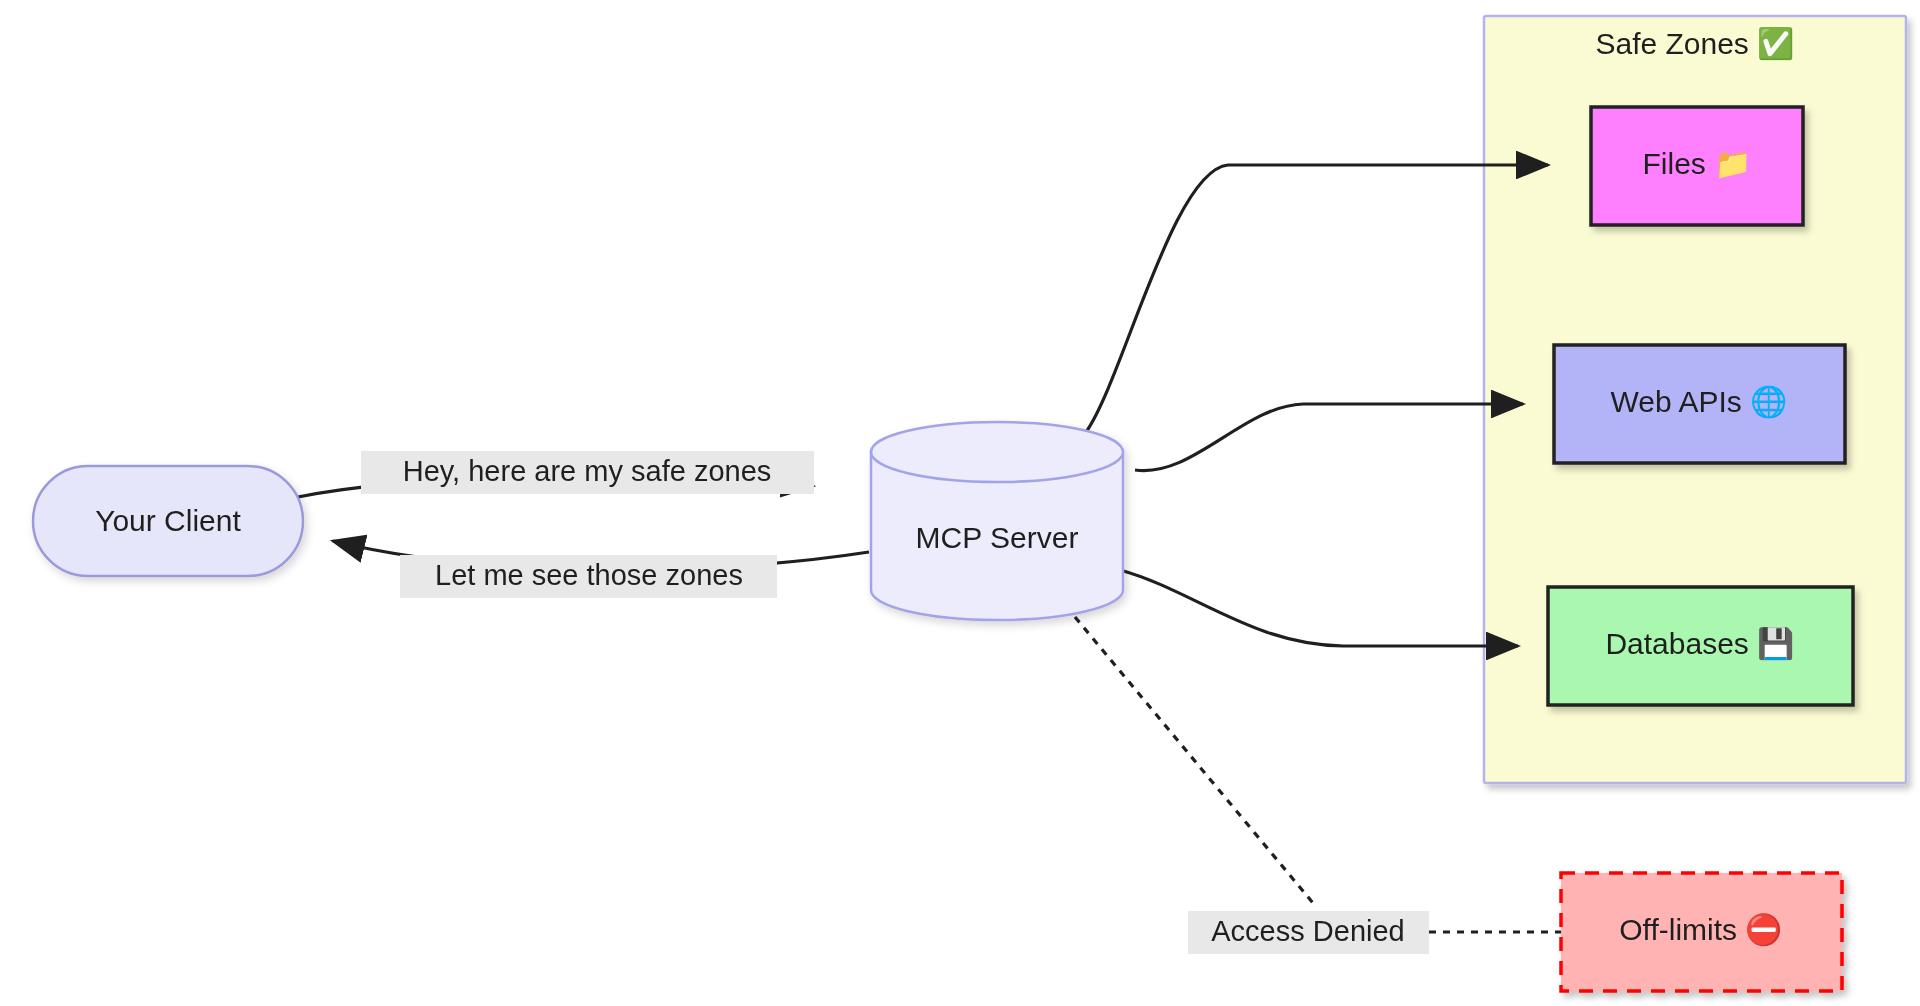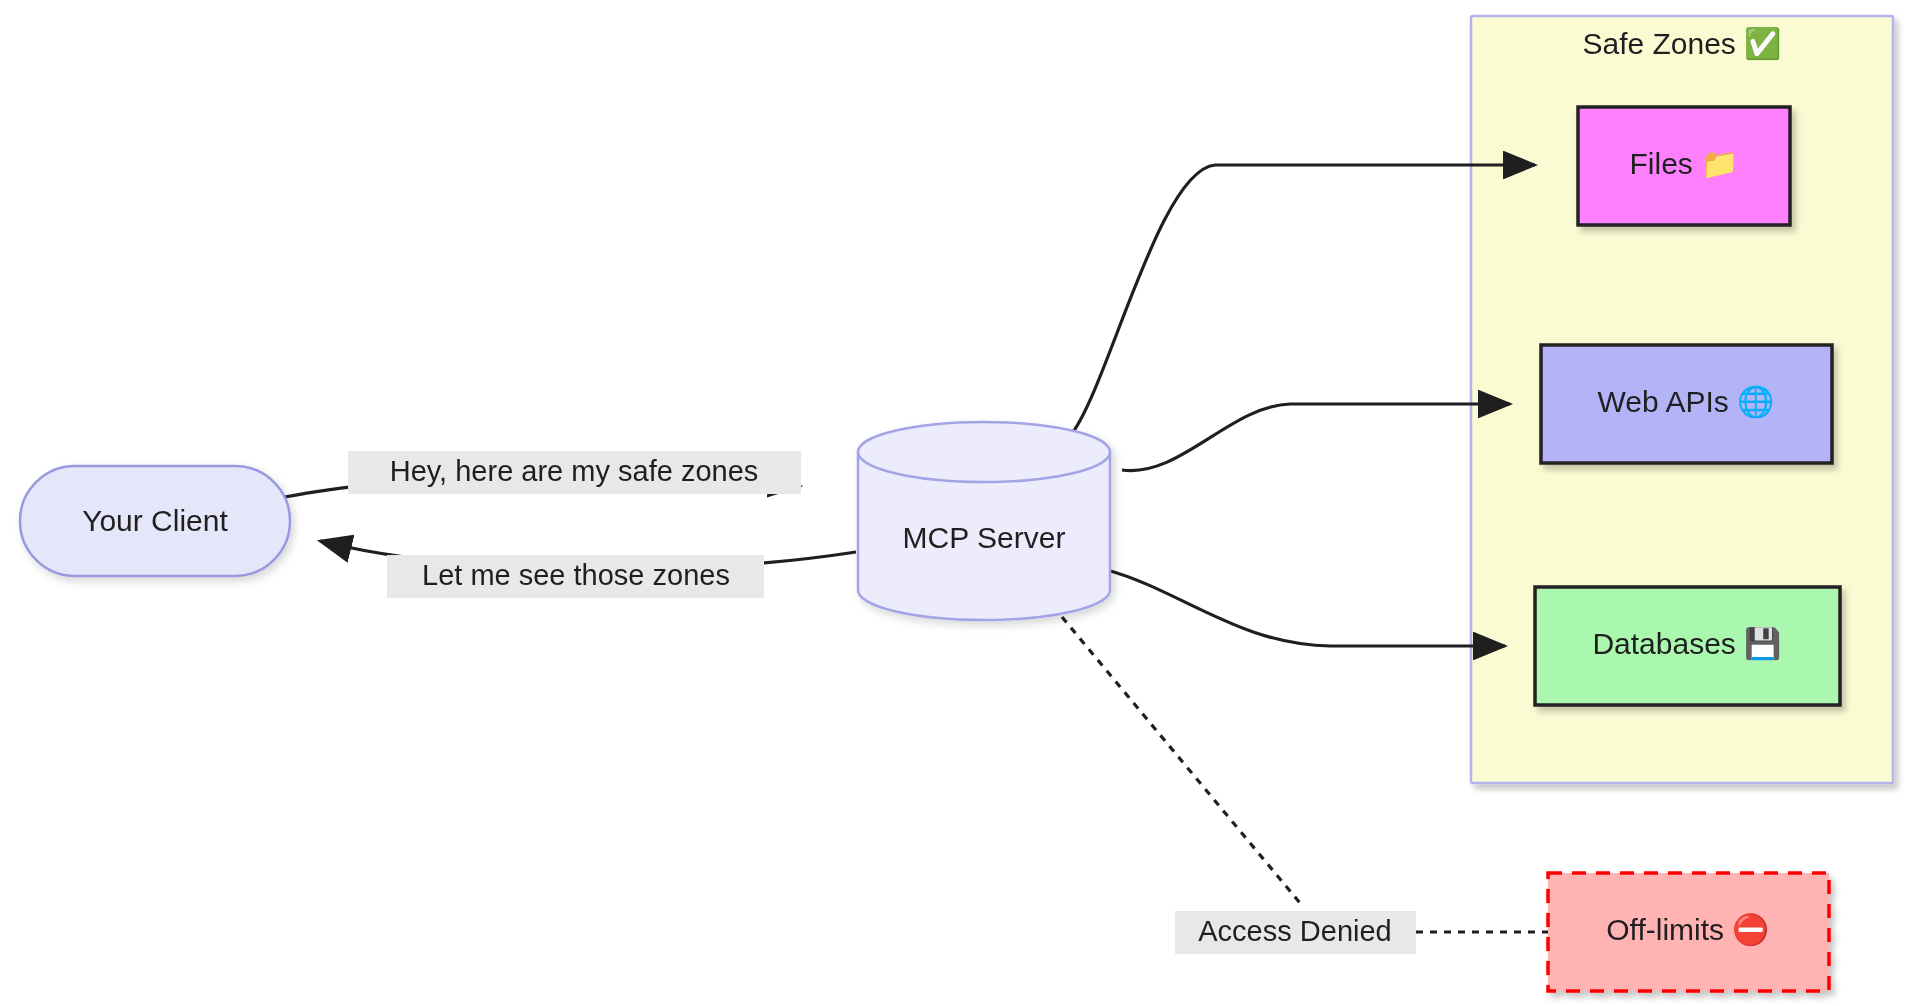--- a/index.html
+++ b/index.html
@@ -12,20 +12,21 @@
     height: 1006px;
     position: relative;
     font-family: "Liberation Sans", sans-serif;
     overflow: hidden;
   }
   #canvas-root {
     position: absolute;
     inset: 0;
     width: 1568px;
     height: 1006px;
+    margin-left: 13px;
   }
   svg.diagram-layer {
     position: absolute;
     left: 0;
     top: 0;
     width: 1920px;
     height: 1006px;
   }
   .node-text {
     font-family: "Liberation Sans", sans-serif;

